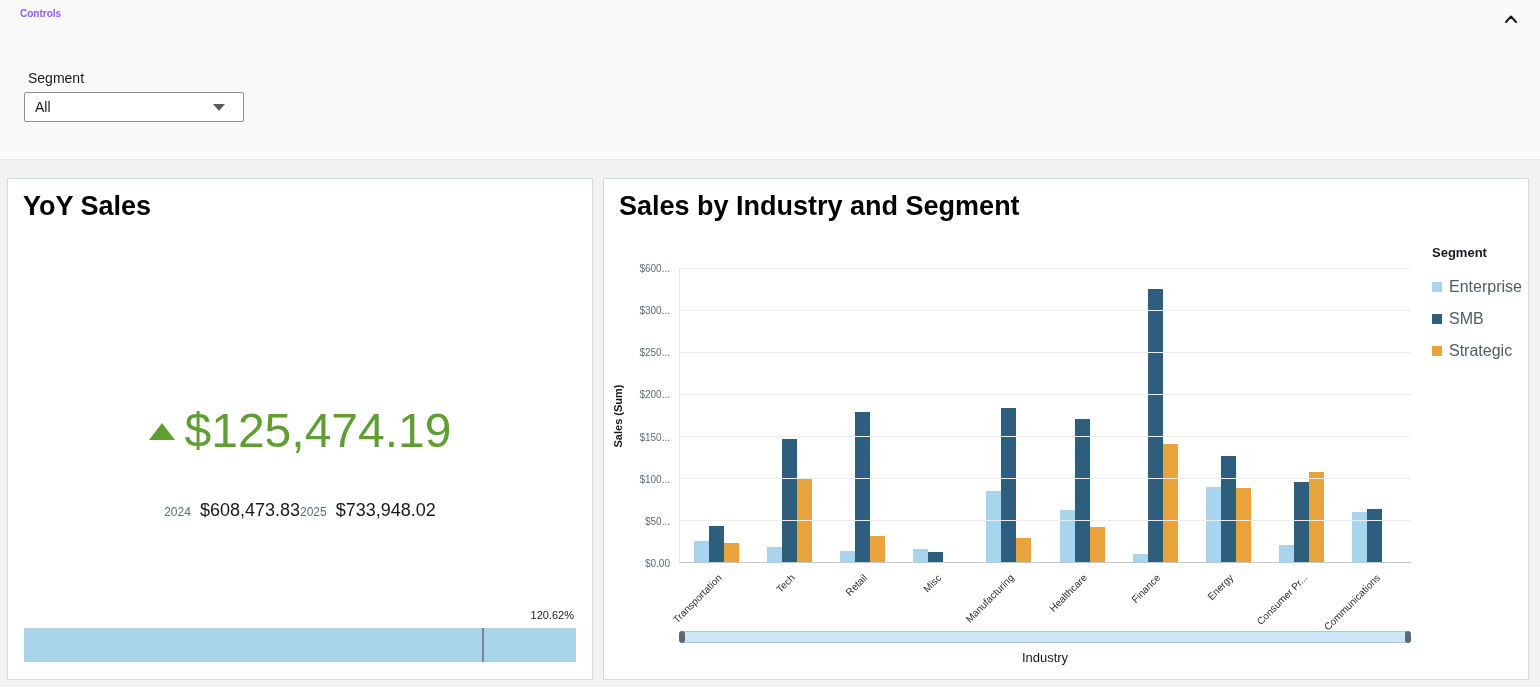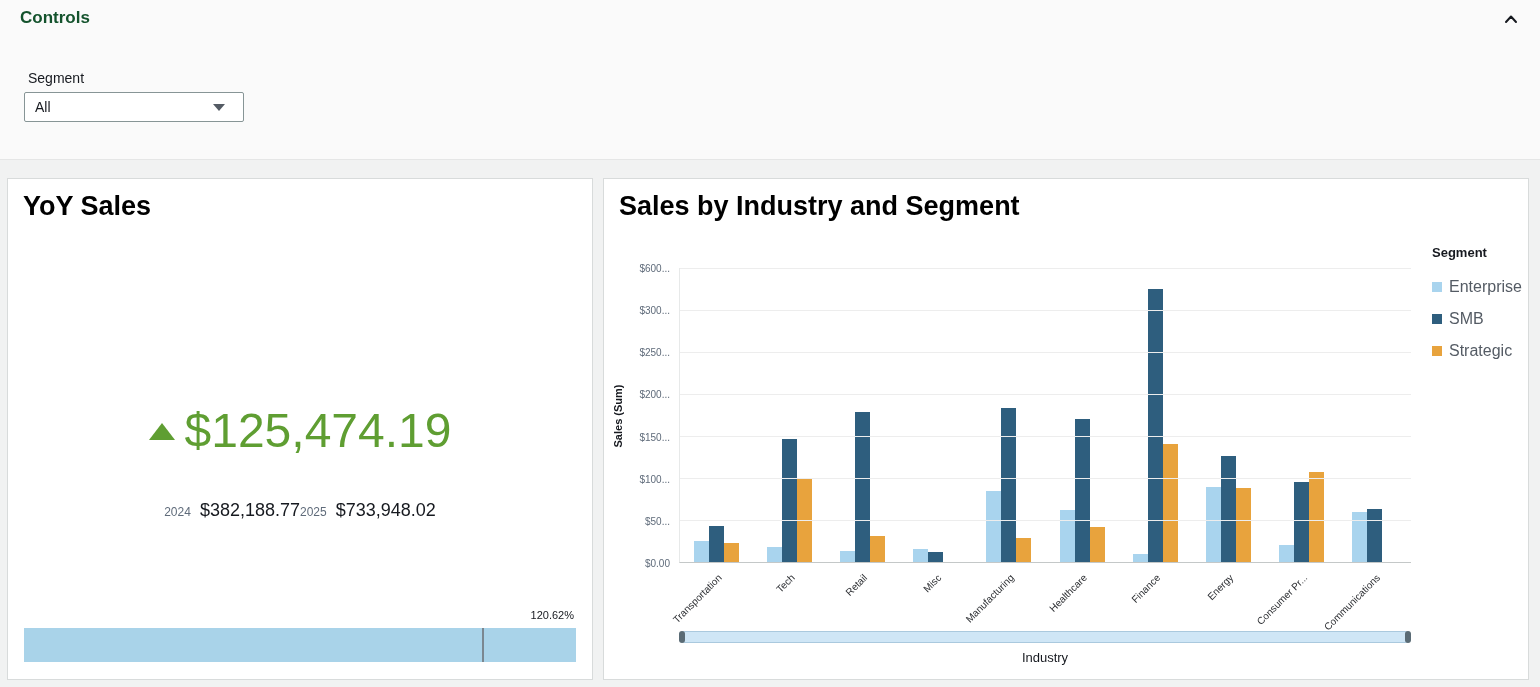--- a/index.html
+++ b/index.html
@@ -10,21 +10,21 @@
     background:#f1f2f2; color:#16191f;
   }
 
   
   .controls {
     position:relative; width:1540px; height:160px;
     background:#fafafa; border-bottom:1px solid #e5e6e6;
   }
   .controls-title {
     position:absolute; left:20px; top:8px;
-    font-size:17px; font-weight:700; color:#14532d;
+    font-size:10px; font-weight:700; color:#8b5cf6;
   }
   .collapse-btn {
     position:absolute; right:18px; top:8px; width:22px; height:22px;
     display:flex; align-items:center; justify-content:center; cursor:pointer;
   }
   .segment-label {
     position:absolute; left:28px; top:70px; font-size:14px; color:#16191f;
   }
   .segment-dropdown {
     position:absolute; left:24px; top:92px; width:220px; height:30px;
@@ -162,21 +162,21 @@
 
   <div class="card card-kpi">
     <div class="card-title">YoY Sales</div>
     <div class="kpi-main">
       <span class="kpi-arrow" style="border-bottom-color: rgb(95, 158, 50);"></span>
       <span class="kpi-value" style="color: rgb(95, 158, 50);">$125,474.19</span>
     </div>
     <div class="kpi-compare">
       <div class="kpi-pair">
         <span class="kpi-year">2024</span>
-        <span class="kpi-amount">$382,188.77</span>
+        <span class="kpi-amount">$608,473.83</span>
       </div>
       <div class="kpi-pair">
         <span class="kpi-year">2025</span>
         <span class="kpi-amount">$733,948.02</span>
       </div>
     </div>
     <div class="kpi-progress-label">120.62%</div>
     <div class="kpi-progress-track" style="background: rgb(169, 211, 233);">
       <div class="kpi-progress-marker" style="left: 83%;"></div>
     </div>

